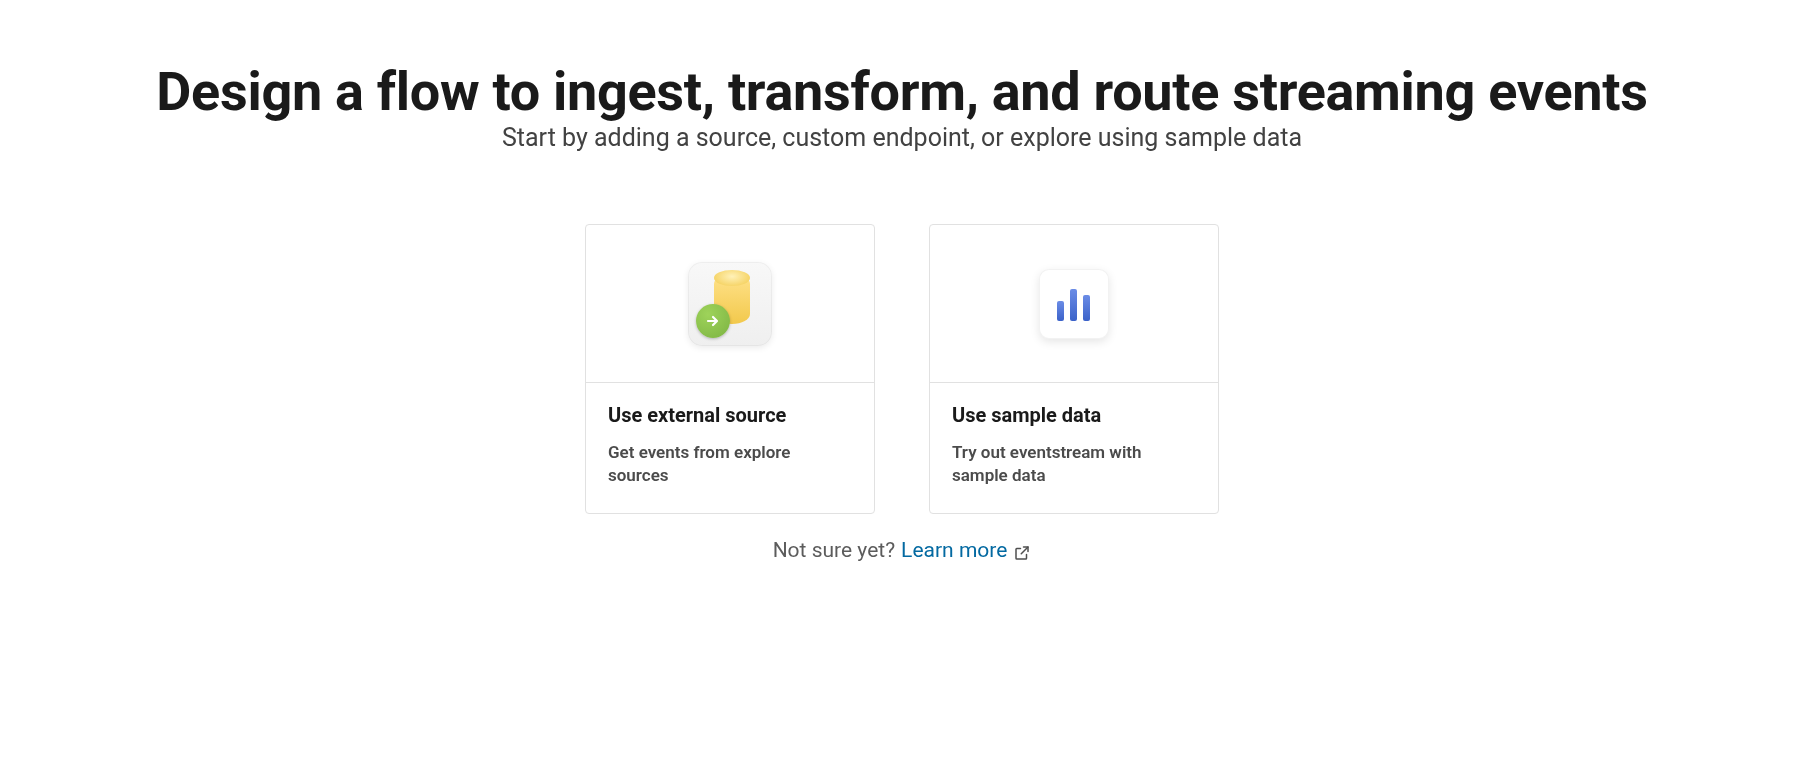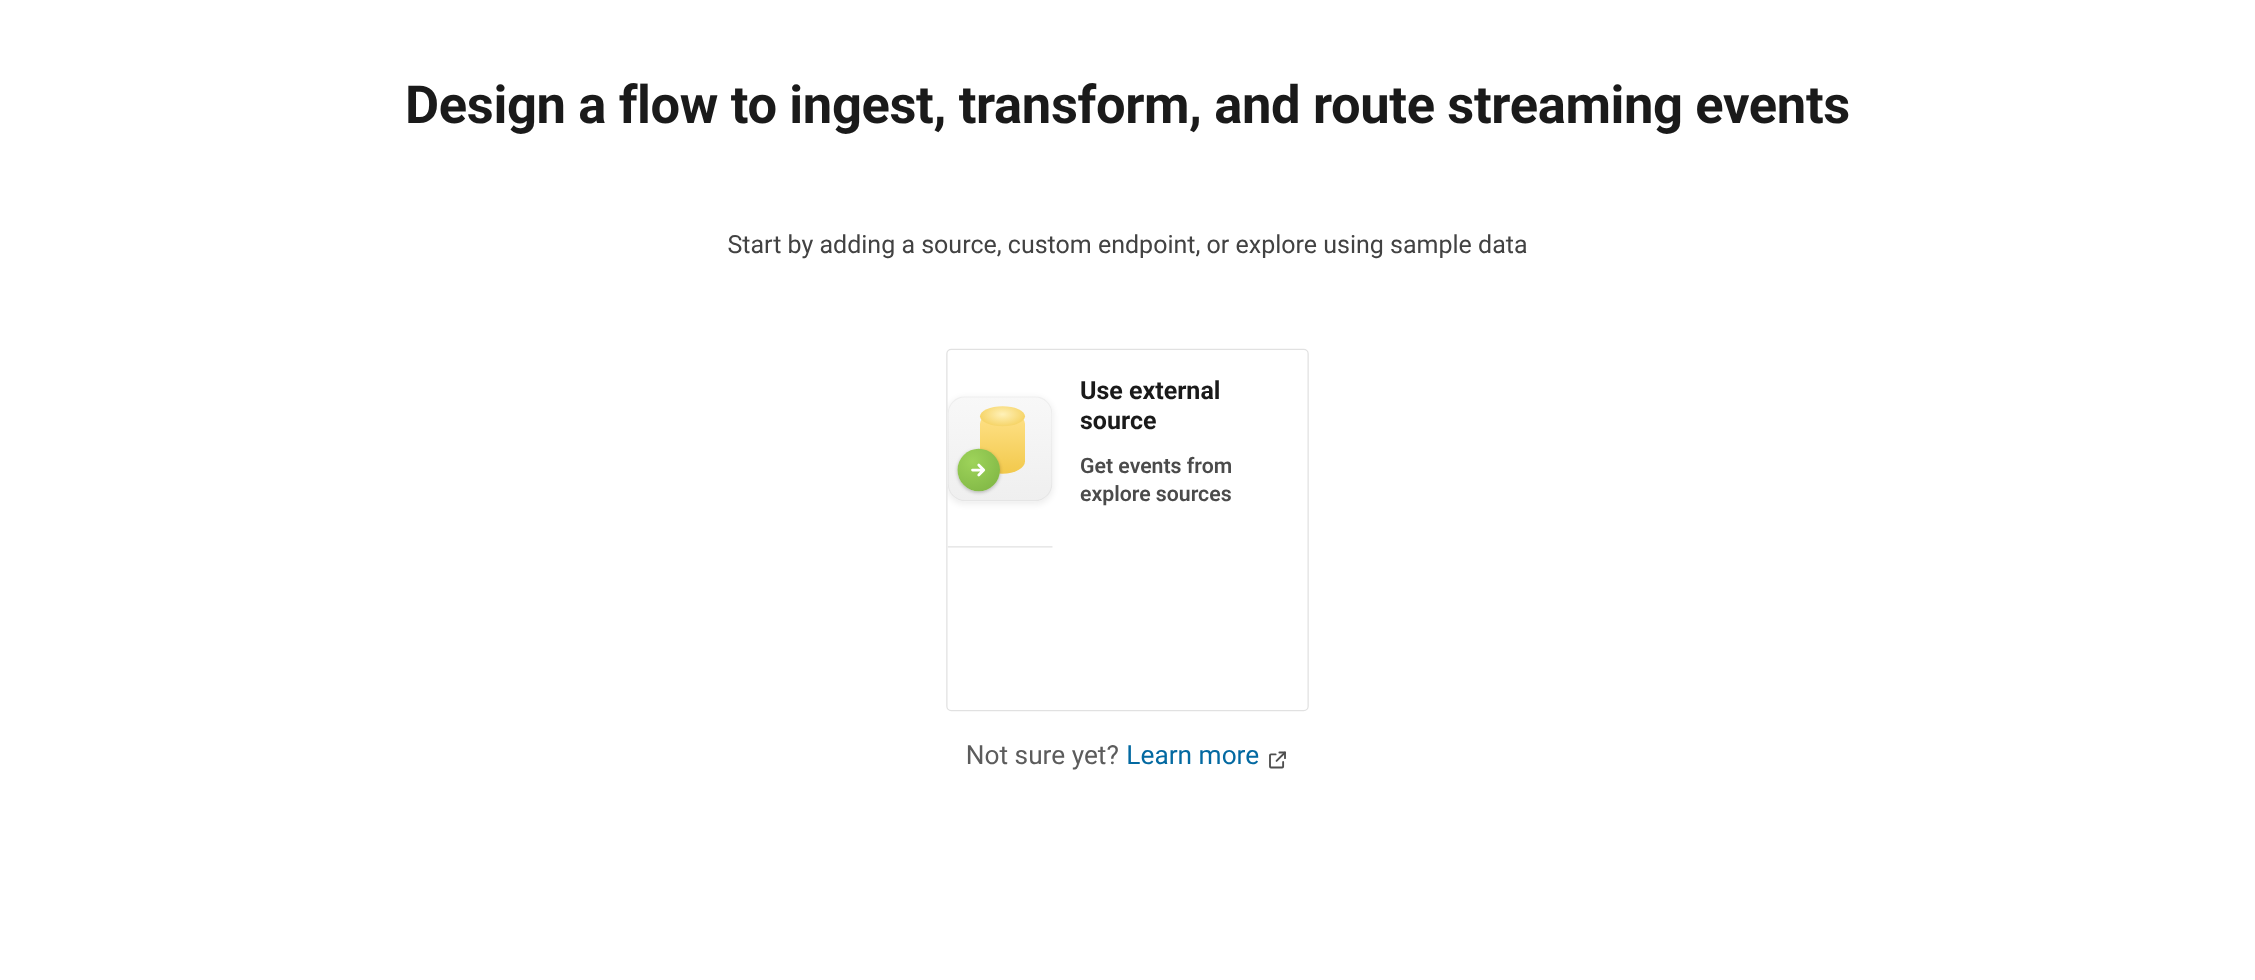--- a/index.html
+++ b/index.html
@@ -9,45 +9,44 @@
     color: #242424;
     width: 1804px;
     height: 784px;
     overflow: hidden;
   }
   .page {
     padding-top: 60px;
     text-align: center;
   }
   .page-title {
-    font-size: 42px;
+    font-size: 54px;
     font-weight: 700;
     color: #1a1a1a;
     letter-spacing: -0.3px;
   }
   .page-subtitle {
-    margin-top: 74px;
-    font-size: 20px;
+    font-size: 25px;
     font-weight: 400;
     color: #424242;
   }
   .cards {
     display: flex;
     justify-content: center;
     gap: 54px;
     margin-top: 72px;
   }
   .card {
     width: 290px;
     height: 290px;
     border: 1px solid #e1e1e1;
     border-radius: 4px;
     background: #fff;
     display: flex;
-    flex-direction: row;
+    flex-direction: column;
     text-align: left;
     cursor: pointer;
     overflow: hidden;
   }
   .card-icon-area {
     height: 158px;
     border-bottom: 1px solid #e1e1e1;
     display: flex;
     align-items: center;
     justify-content: center;
@@ -182,20 +181,36 @@
             </svg>
           </div>
         </div>
       </div>
       <div class="card-body">
         <div class="card-title">Use external source</div>
         <div class="card-desc">Get events from explore sources</div>
       </div>
     </div>
 
+    <div class="card">
+      <div class="card-icon-area">
+        <div class="icon-sample">
+          <div class="sample-tile"></div>
+          <div class="bars">
+            <div class="bar b1"></div>
+            <div class="bar b2"></div>
+            <div class="bar b3"></div>
+          </div>
+        </div>
+      </div>
+      <div class="card-body">
+        <div class="card-title">Use sample data</div>
+        <div class="card-desc">Try out eventstream with sample data</div>
+      </div>
+    </div>
 
 
   </div>
 
   <div class="footer-row">
     <span>Not sure yet?</span>
     <span class="learn-more">
       <span>Learn more</span>
       <span class="ext-icon">
         <svg width="18" height="18" viewBox="0 0 24 24" fill="none">

